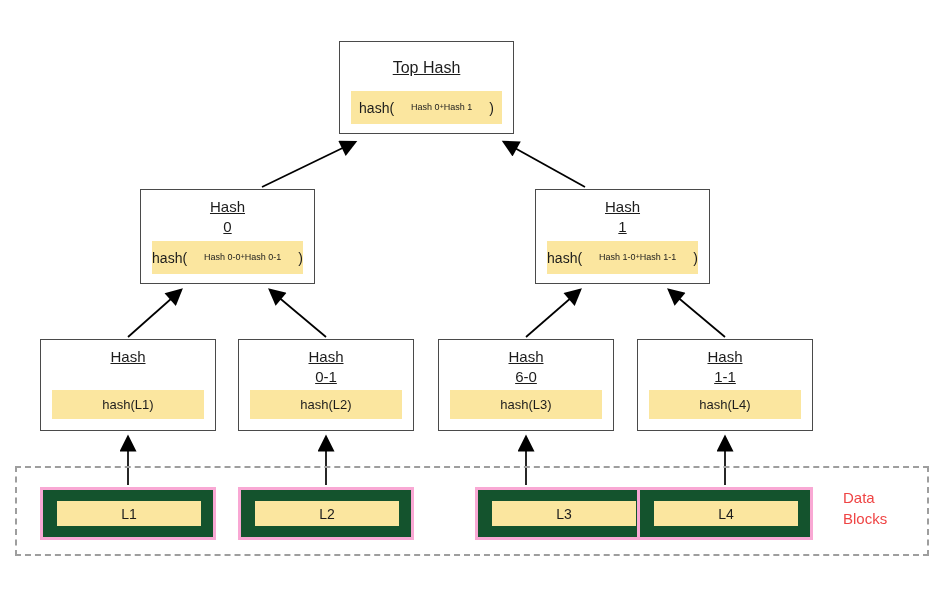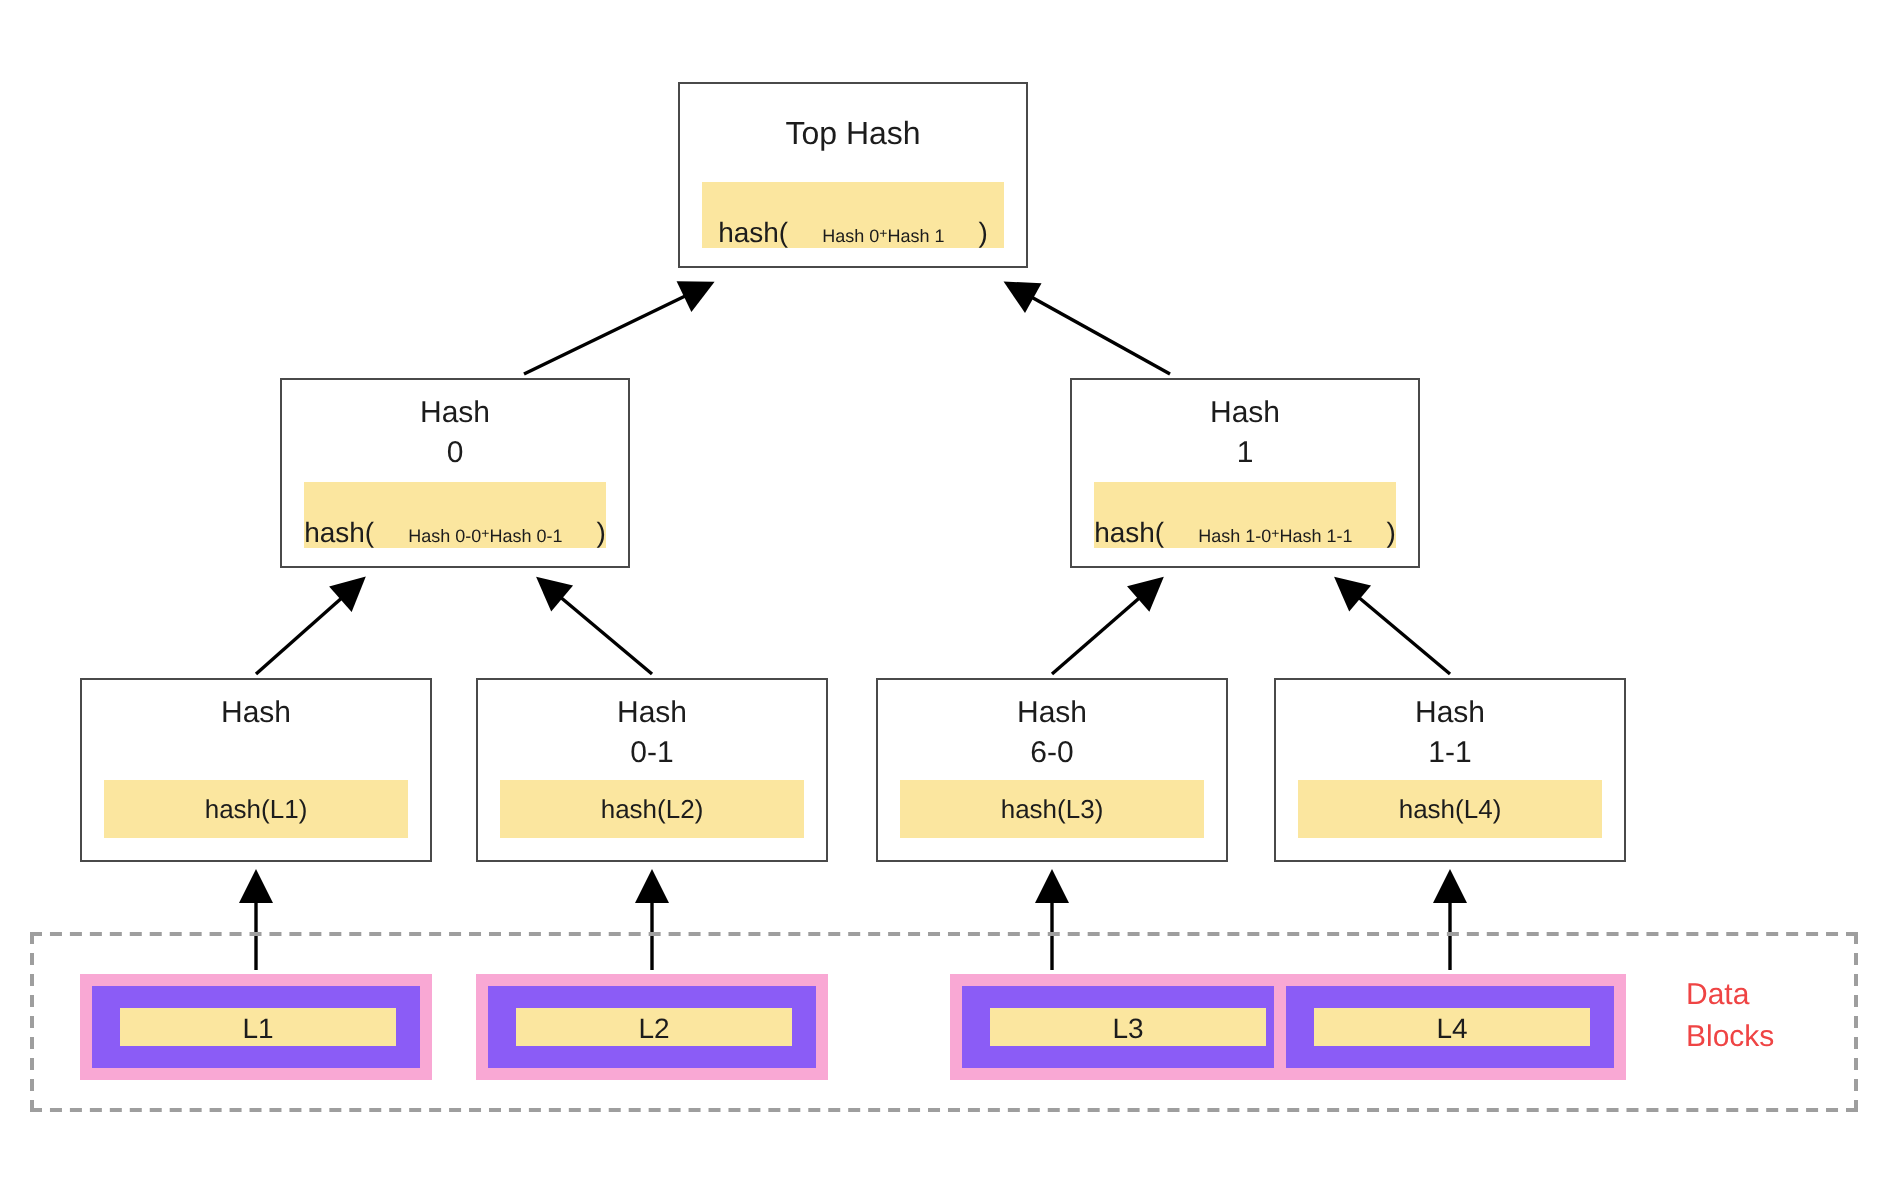--- a/index.html
+++ b/index.html
@@ -3,35 +3,35 @@
 <meta charset="utf-8">
 <style>
   html,body{margin:0;padding:0;background:#ffffff;}
   .canvas{
     position:relative;width:944px;height:600px;background:#ffffff;
     font-family:"Liberation Sans", sans-serif;color:#1c1c1c;overflow:hidden;
   }
   .arrows{position:absolute;left:0;top:0;pointer-events:none;}
   .node{
     position:absolute;background:#ffffff;border:1px solid #4a4a4a;
-    box-sizing:border-box;text-align:center;
+    box-sizing:border-box;text-align:center;text-decoration:underline;
   }
   .node-title{font-size:15px;line-height:1.3;padding-top:7px;color:#1c1c1c;}
   .node-title.big{font-size:16px;padding-top:16px;}
   .pill{
     position:absolute;left:11px;right:11px;background:#fbe69f;
     display:flex;align-items:center;justify-content:center;
   }
-  .fn-pill{bottom:9px;height:33px;gap:17px;font-size:13px;align-items:flex-end;}
+  .fn-pill{bottom:9px;height:33px;gap:17px;font-size:13px;}
   .paren{font-size:14px;}
   .stack{display:flex;flex-direction:row;line-height:1.1;font-size:9px;text-align:center;}
   .stack .plus{font-size:7px;line-height:1;}
   .leaf-pill{bottom:11px;height:29px;font-size:13px;}
   .data-box{
-    position:absolute;background:#8b5cf6;border:6px solid #f9a8d4;box-sizing:border-box;
+    position:absolute;background:#14532d;border:3px solid #f9a8d4;box-sizing:border-box;
   }
   .data-pill{
     position:absolute;left:14px;right:12px;top:11px;bottom:11px;background:#fbe69f;
     display:flex;align-items:center;justify-content:center;font-size:14px;
   }
   .dashed-region{
     position:absolute;left:15px;top:466px;width:914px;height:90px;
     border:2px dashed #9e9e9e;box-sizing:border-box;
   }
   .data-label{

